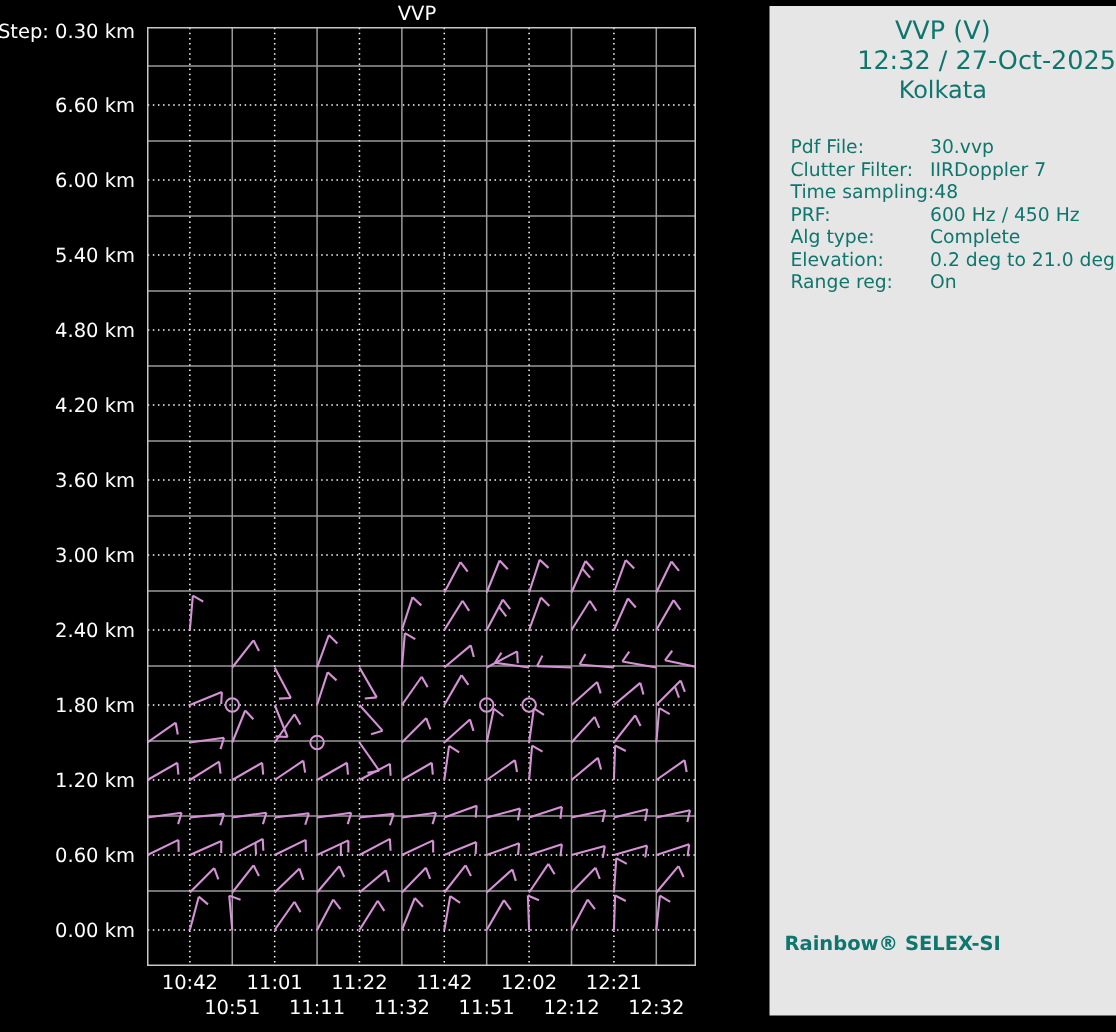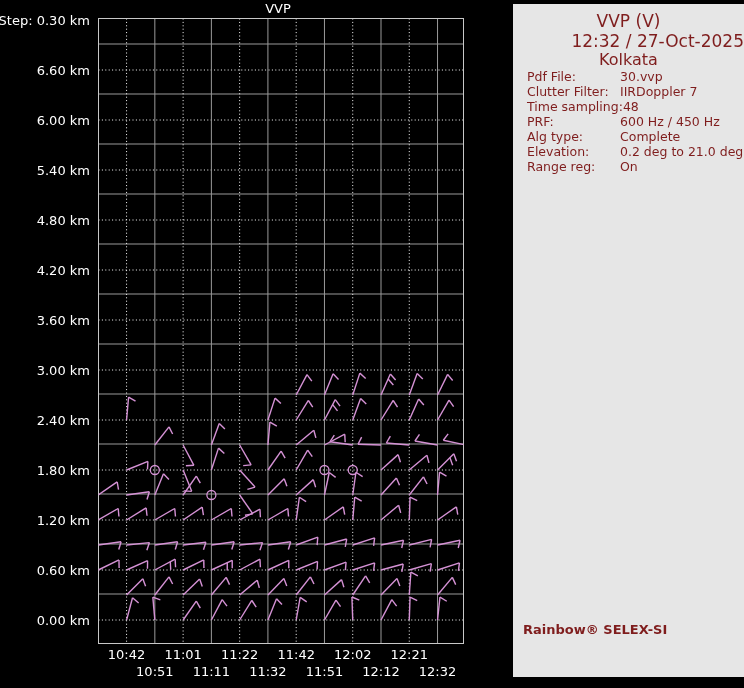--- a/index.html
+++ b/index.html
@@ -4,25 +4,25 @@
 <style>
   html,body{margin:0;padding:0;}
   body{
     width:744px;height:688px;position:relative;overflow:hidden;
     background:#000;
     font-family:"DejaVu Sans", sans-serif;
   }
   #plot-svg{position:absolute;left:0;top:0;}
   .info-panel{
     position:absolute;left:513px;top:4px;width:231px;height:673px;
-    background:#e6e6e6;color:#7f1d1d;box-sizing:border-box;
+    background:#e6e6e6;color:#0f766e;box-sizing:border-box;
   }
   .panel-title{font-size:17px;text-align:center;margin-top:7px;line-height:20px;}
   .panel-datetime{font-size:17px;text-align:right;line-height:20px;}
-  .panel-site{font-size:16px;text-align:center;line-height:18px;margin-bottom:0;}
+  .panel-site{font-size:16px;text-align:center;line-height:18px;margin-bottom:21px;}
   .fields{padding-left:14px;}
   .field-row{display:flex;font-size:12.5px;line-height:15px;white-space:nowrap;}
   .field-label{min-width:93px;}
   .field-value{}
   .panel-brand{position:absolute;left:10px;top:618px;font-size:13px;font-weight:bold;}
 </style>
 </head>
 <body>
 
 <svg id="plot-svg" width="510" height="688" viewBox="0 0 510 688">

